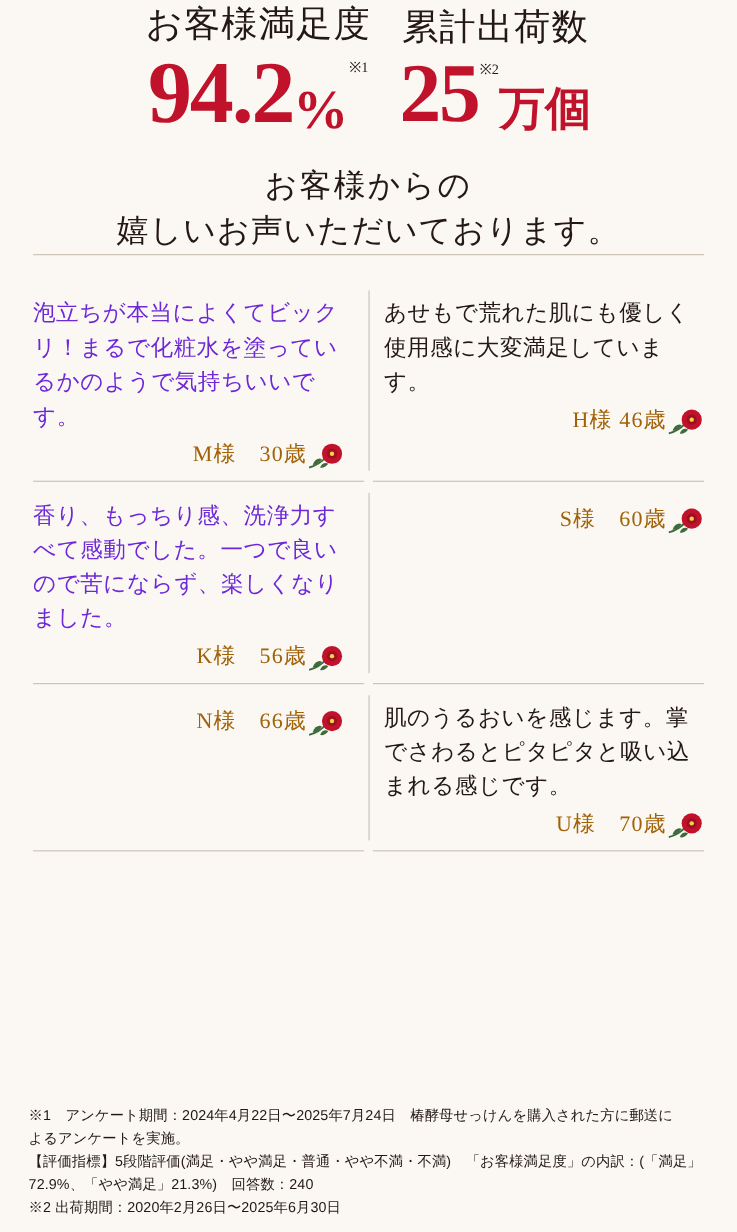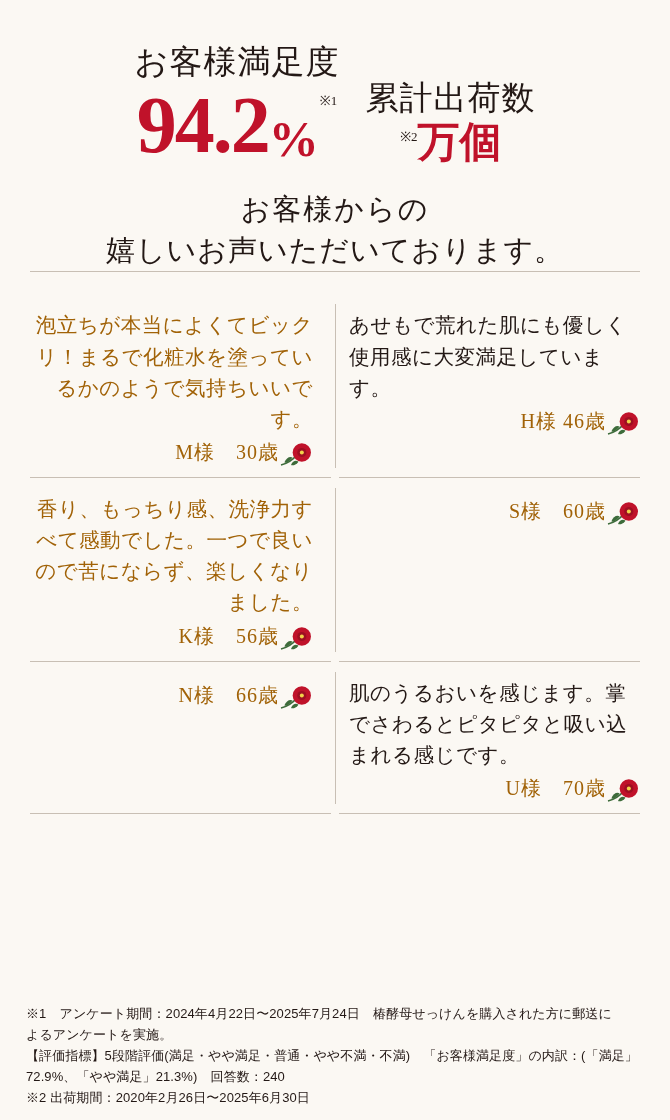--- a/index.html
+++ b/index.html
@@ -8,22 +8,22 @@
     background:#fbf8f3;
     font-family:"Liberation Serif", serif;
     color:#231815;
     position:relative;
     overflow:hidden;
   }
   .page { width:670px; height:1120px; position:relative; padding:0 26px; }
 
   
   .stats {
-    display:flex; justify-content:center; align-items:flex-end;
-    padding-top:40px; gap:26px;
+    display:flex; justify-content:center; align-items:center;
+    gap:26px;
   }
   .stat { text-align:center; }
   .stat-label {
     font-size:33px; letter-spacing:1px; color:#231815; font-weight:400;
     font-family:"Liberation Serif", serif;
     margin-bottom:2px;
   }
   .stat-value {
     color:#c0122a;
     font-size:76px;
@@ -73,21 +73,21 @@
   }
   .voice::after {
     content:""; position:absolute; left:4px; right:4px; bottom:0;
     height:1px; background:#c8bfb4;
   }
   .voice-text {
     font-size:20.5px;
     line-height:1.52;
     letter-spacing:0.5px;
   }
-  .voice-text.red { color:#a16207;text-align:right; }
+  .voice-text.red { color:#6d28d9; }
   .voice-text.dark { color:#231815; }
   .voice-meta {
     text-align:right;
     font-size:20px;
     margin-top:4px;
     letter-spacing:1px;
     color:#a16207;
     padding-right:34px;
     position:relative;
     min-height:26px;
@@ -123,20 +123,21 @@
       <div class="stat-label">お客様満足度</div>
       <div class="stat-value">
         <span>94.2</span>
           <span class="unit">%</span>
           <span class="sup">※1</span>
       </div>
     </div>
     <div class="stat">
       <div class="stat-label">累計出荷数</div>
       <div class="stat-value">
+        <span>25</span>
           <span class="sup">※2</span>
           <span class="unit-jp">万個</span>
       </div>
     </div>
   </div>
 
   <div class="headline">
     <div class="l1">お客様からの</div>
     <div class="l2">嬉しいお声いただいております。</div>
   </div>

